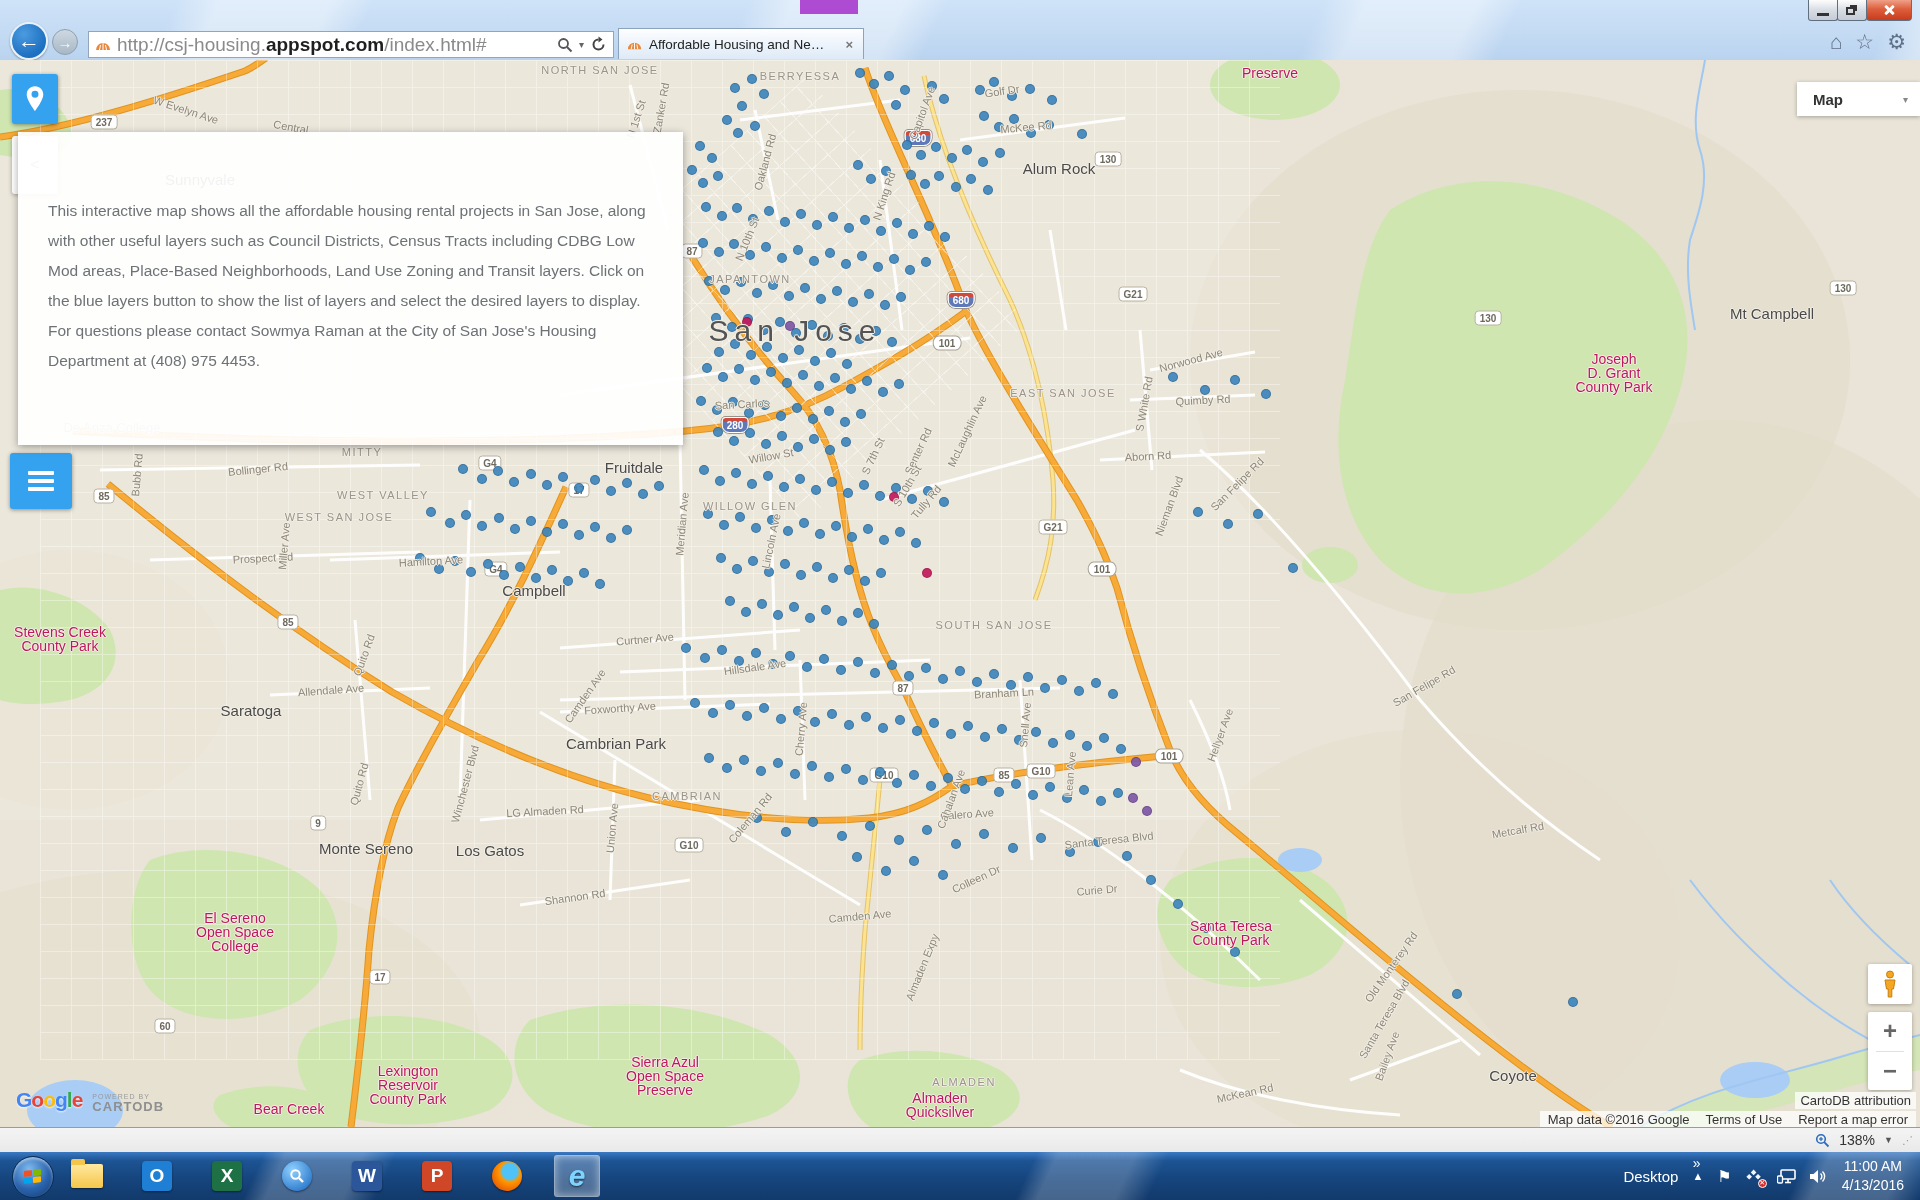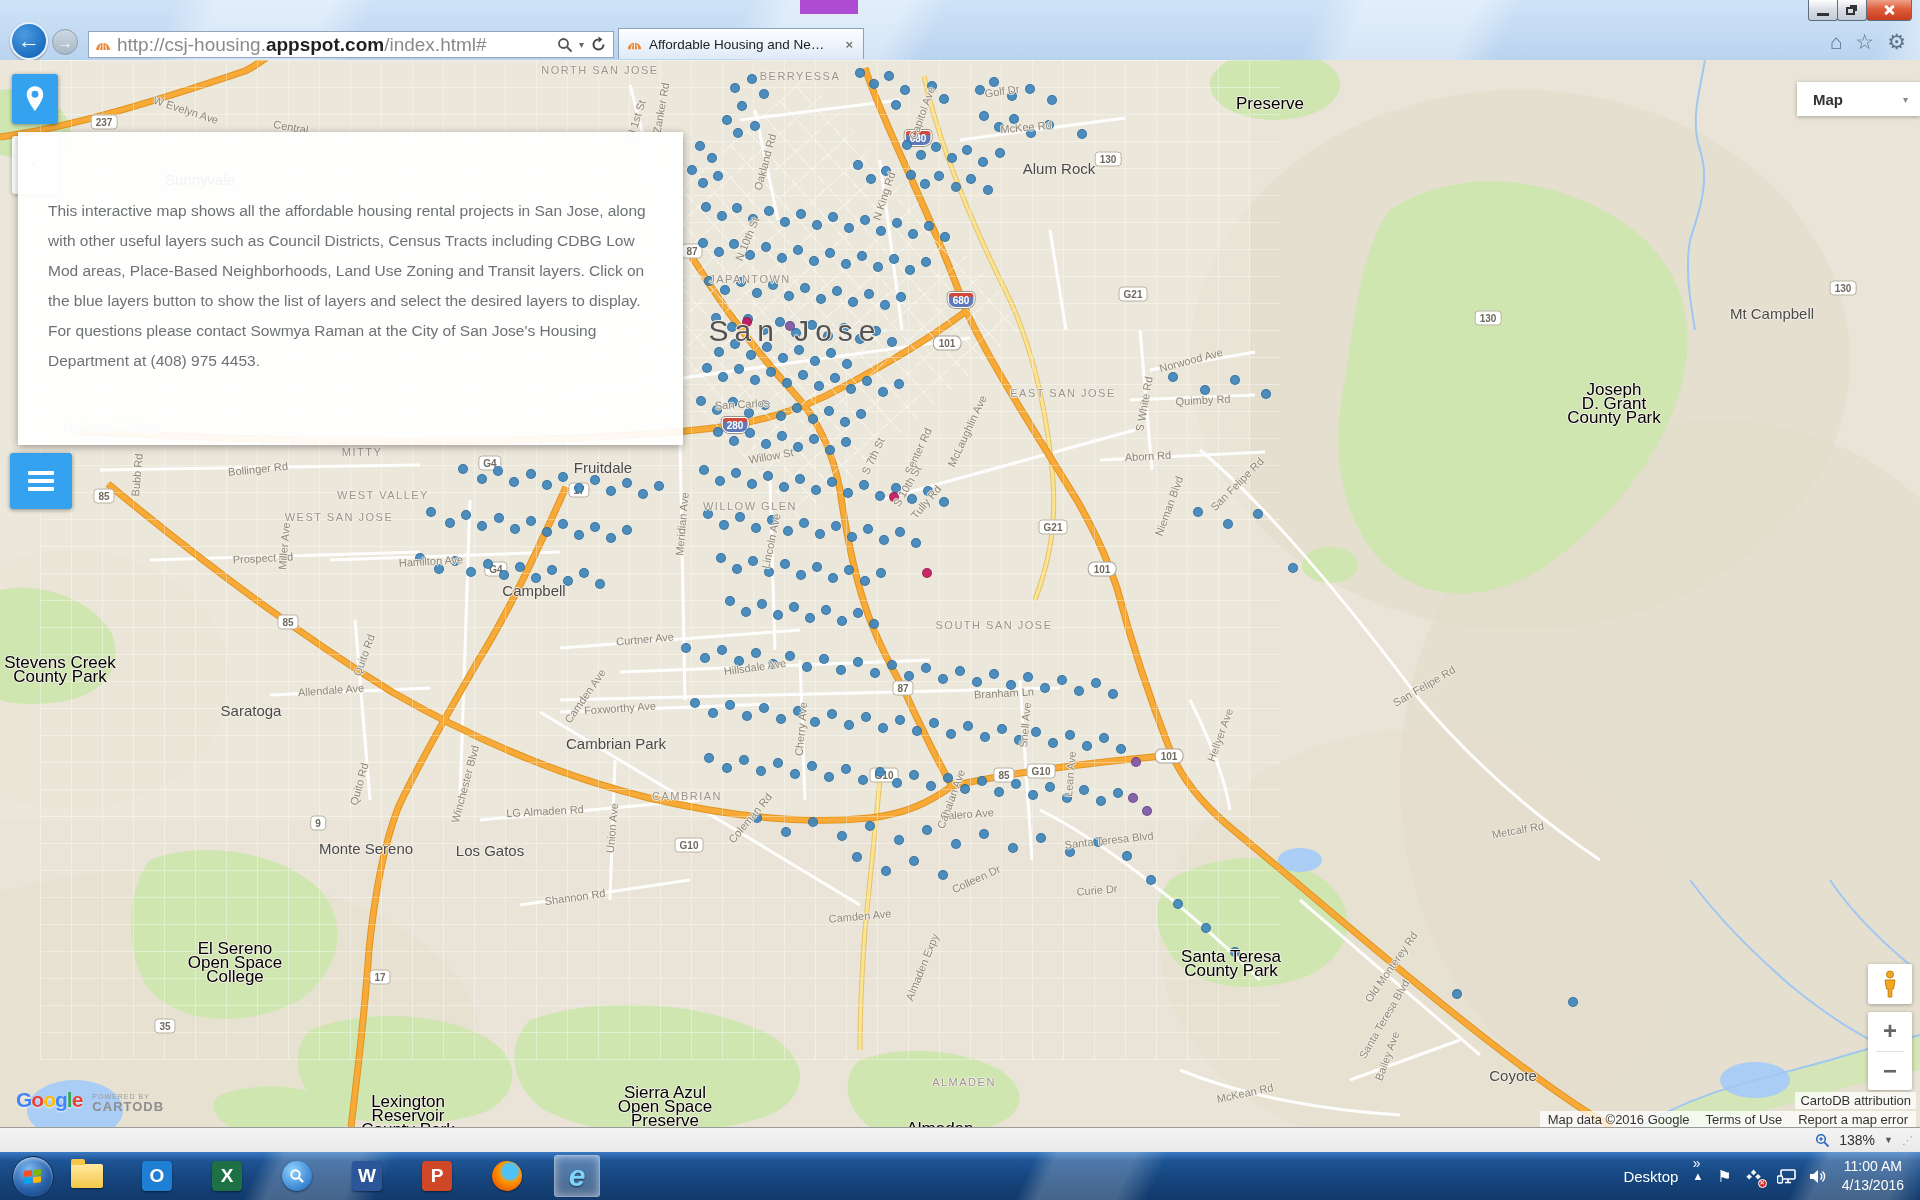--- a/index.html
+++ b/index.html
@@ -49,21 +49,21 @@
                repeating-linear-gradient(90deg, rgba(255,255,255,.8) 0 1px, transparent 1px 31px); }
   .gridtex2 { position:absolute; left:640px; top:90px; width:330px; height:300px; opacity:.5; transform:rotate(48deg);
     background:repeating-linear-gradient(0deg, rgba(255,255,255,.9) 0 1px, transparent 1px 22px),
                repeating-linear-gradient(90deg, rgba(255,255,255,.9) 0 1px, transparent 1px 24px); }
 
   .lbl { position:absolute; transform:translate(-50%,-50%); white-space:pre-line; text-align:center; pointer-events:none;
     text-shadow:-1px 0 #f3efe6,1px 0 #f3efe6,0 1px #f3efe6,0 -1px #f3efe6; }
   .lbl.d { font-size:11px; letter-spacing:1.5px; color:#9a948a; }
   .lbl.c { font-size:15px; color:#4a4a4a; }
   .lbl.b { font-size:30px; color:#545454; letter-spacing:6px; }
-  .lbl.p { font-size:17px; color:#000000; line-height:14px;margin-top:31px; }
+  .lbl.p { font-size:14px; color:#be185d; line-height:14px; }
   .lbl.f { font-size:13px; color:#b0aca2; }
   .lbl.r { font-size:11px; color:#8d8778; }
 
   .shield { position:absolute; transform:translate(-50%,-50%); font-size:10px; font-weight:bold; text-align:center; pointer-events:none; }
   .sh-st,.sh-g { background:#fff; color:#6f6a5e; border:1px solid #b9b2a2; border-radius:4px; padding:1px 4px; }
   .sh-us { background:#fff; color:#6f6a5e; border:1px solid #a7a195; border-radius:8px/10px; padding:1px 5px; }
   .sh-i { background:linear-gradient(#cf4a3a 0 27%,#5f78b8 27%); color:#fff; border:1px solid #fff; border-radius:4px 4px 8px 8px; padding:1.5px 4px; box-shadow:0 0 0 1px #98928a; }
 
   .dot { position:absolute; width:10px; height:10px; border-radius:50%; background:#3d86bc; border:1px solid rgba(23,72,110,.45); opacity:.92; }
   .dot.pu { background:#7e57a5; border-color:rgba(70,35,110,.5); }
@@ -320,21 +320,21 @@
         <div class="shield sh-st" style="left: 903px; top: 628px;">87</div>
         <div class="shield sh-us" style="left: 1169px; top: 696px;">101</div>
         <div class="shield sh-g" style="left: 884px; top: 715px;">G10</div>
         <div class="shield sh-st" style="left: 1004px; top: 715px;">85</div>
         <div class="shield sh-g" style="left: 1041px; top: 711px;">G10</div>
         <div class="shield sh-st" style="left: 318px; top: 763px;">9</div>
         <div class="shield sh-g" style="left: 689px; top: 785px;">G10</div>
         <div class="shield sh-st" style="left: 1488px; top: 258px;">130</div>
         <div class="shield sh-st" style="left: 1843px; top: 228px;">130</div>
         <div class="shield sh-st" style="left: 380px; top: 917px;">17</div>
-        <div class="shield sh-st" style="left: 165px; top: 966px;">35</div>
+        <div class="shield sh-st" style="left: 165px; top: 966px;">60</div>
       </div>
     <div id="dot-layer">
         <div class="dot" style="left: 730px; top: 23px;"></div>
         <div class="dot" style="left: 747px; top: 14px;"></div>
         <div class="dot" style="left: 759px; top: 29px;"></div>
         <div class="dot" style="left: 737px; top: 41px;"></div>
         <div class="dot" style="left: 722px; top: 55px;"></div>
         <div class="dot" style="left: 733px; top: 68px;"></div>
         <div class="dot" style="left: 750px; top: 61px;"></div>
         <div class="dot" style="left: 695px; top: 81px;"></div>
@@ -694,21 +694,21 @@
         <div class="lbl d" style="left: 964px; top: 1022px;">ALMADEN</div>
         <div class="lbl c" style="left: 1059px; top: 108px;">Alum Rock</div>
         <div class="lbl c" style="left: 1772px; top: 253px;">Mt Campbell</div>
         <div class="lbl b" style="left: 795px; top: 271px;">San Jose</div>
         <div class="lbl c" style="left: 534px; top: 530px;">Campbell</div>
         <div class="lbl c" style="left: 616px; top: 683px;">Cambrian Park</div>
         <div class="lbl c" style="left: 251px; top: 650px;">Saratoga</div>
         <div class="lbl c" style="left: 366px; top: 788px;">Monte Sereno</div>
         <div class="lbl c" style="left: 490px; top: 790px;">Los Gatos</div>
         <div class="lbl c" style="left: 1513px; top: 1015px;">Coyote</div>
-        <div class="lbl c" style="left: 603px; top: 407px;">Fruitdale</div>
+        <div class="lbl c" style="left: 634px; top: 407px;">Fruitdale</div>
         <div class="lbl c" style="left: 200px; top: 119px;">Sunnyvale</div>
         <div class="lbl p" style="left: 1270px; top: 13px;">Preserve</div>
         <div class="lbl p" style="left: 1614px; top: 313px;">Joseph
 D. Grant
 County Park</div>
         <div class="lbl p" style="left: 60px; top: 579px;">Stevens Creek
 County Park</div>
         <div class="lbl p" style="left: 235px; top: 872px;">El Sereno
 Open Space
 College</div>

